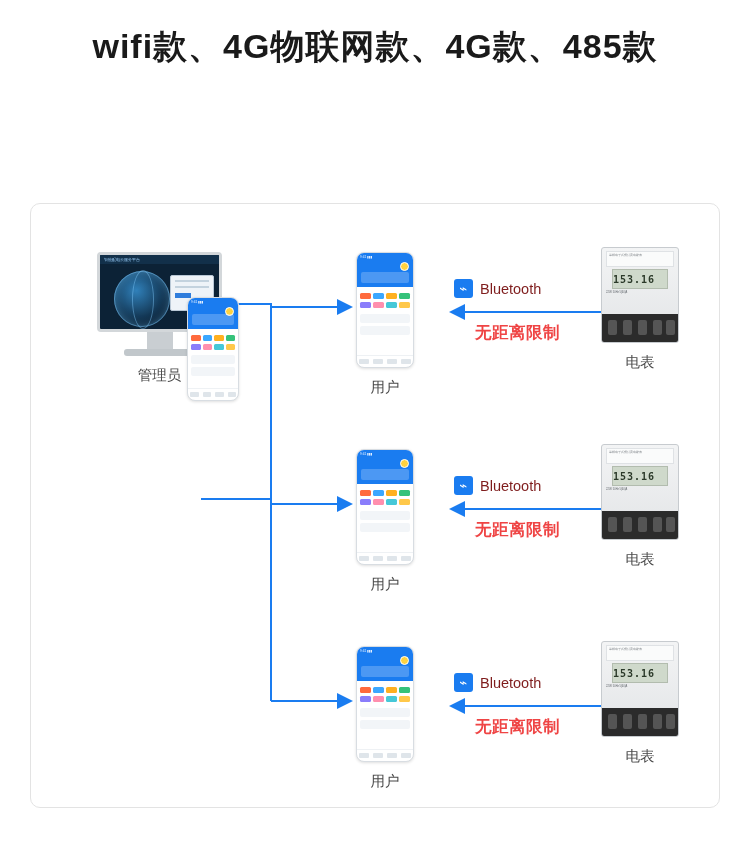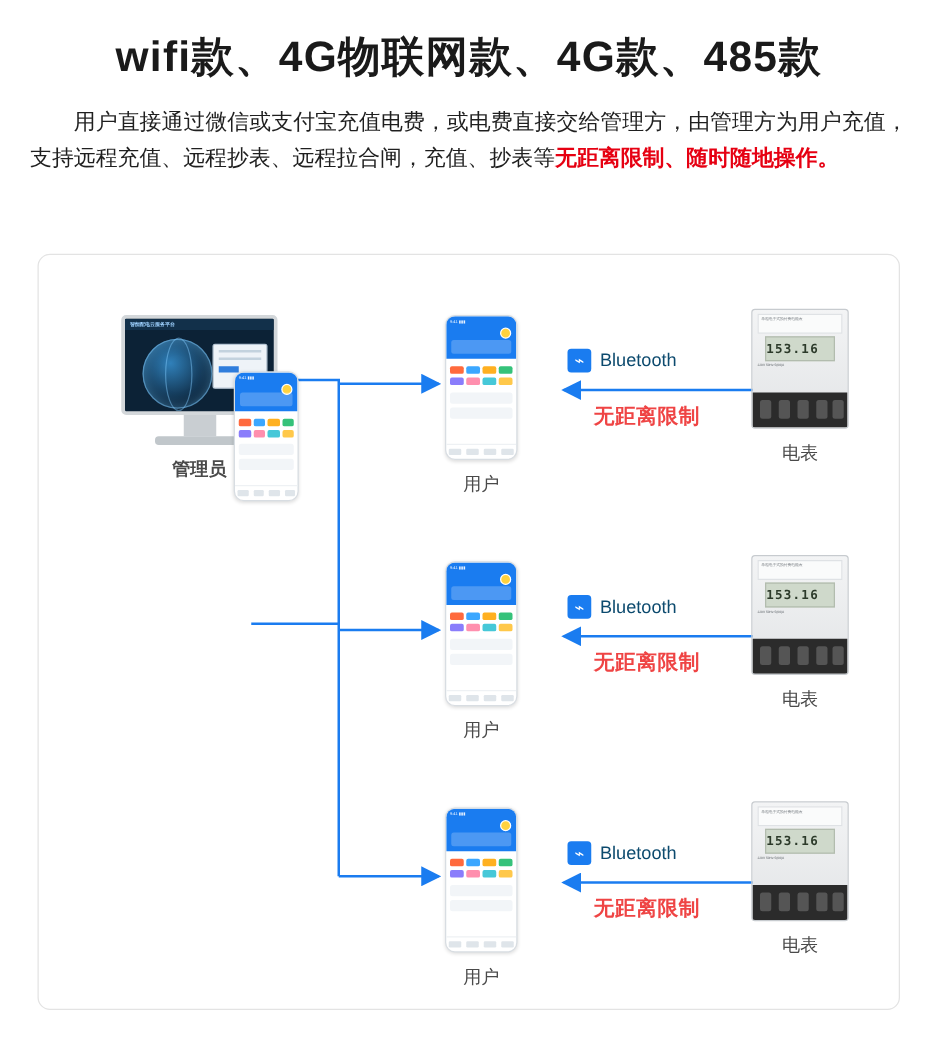--- a/index.html
+++ b/index.html
@@ -39,21 +39,21 @@
     width: 690px; height: 605px;
     border: 1px solid #e3e3e3;
     border-radius: 10px;
     background: #fff;
   }
 
   
   .abs { position: absolute; }
 
   
-  .monitor { left: 66px; top: 48px; width: 125px; font-weight: bold; }
+  .monitor { left: 66px; top: 48px; width: 125px; }
   .screen {
     width: 125px; height: 80px;
     background: #0c2236;
     border: 3px solid #d3d7da;
     border-radius: 4px;
     position: relative;
     overflow: hidden;
   }
   .screen .topbar {
     position: absolute; left: 0; top: 0; width: 100%; height: 9px;
@@ -197,38 +197,35 @@
   .meter .term i:nth-child(4) { left: 51px; }
   .meter .term i:nth-child(5) { left: 64px; }
 
   
   .bt { display: flex; align-items: center; }
   .bt .icon {
     width: 19px; height: 19px; background: #1a7cf0; border-radius: 3px;
     display: flex; align-items: center; justify-content: center;
     color: #fff; font-size: 13px; line-height: 1;
   }
-  .bt .lbl { margin-left: 7px; font-size: 14.5px; color: #0c4a6e; }
+  .bt .lbl { margin-left: 7px; font-size: 14.5px; color: #7f1d1d; }
 
   .nolimit {
     color: #ef4444; font-size: 16.5px; font-weight: bold; letter-spacing: .5px;
   }
 
   
   .wires { position: absolute; left: 0; top: 0; width: 690px; height: 605px; }
 </style>
 </head>
 <body>
 
 <div class="page">
 
   <div class="title">wifi款、4G物联网款、4G款、485款</div>
-  <div class="subtitle">
-    <span>用户直接通过微信或支付宝充值电费，或电费直接交给管理方，由管理方为用户充值，支持远程充值、远程抄表、远程拉合闸，充值、抄表等</span><span class="hl">无距离限制、随时随地操作。</span>
-  </div>
 
   <div class="card">
 
     <svg class="wires" viewBox="0 0 690 605">
       <defs>
         <marker id="ah" markerWidth="8" markerHeight="8" refX="7" refY="4" orient="auto">
           <path d="M0,0 L8,4 L0,8 z" fill="#1a7cf0"></path>
         </marker>
       </defs>
 

